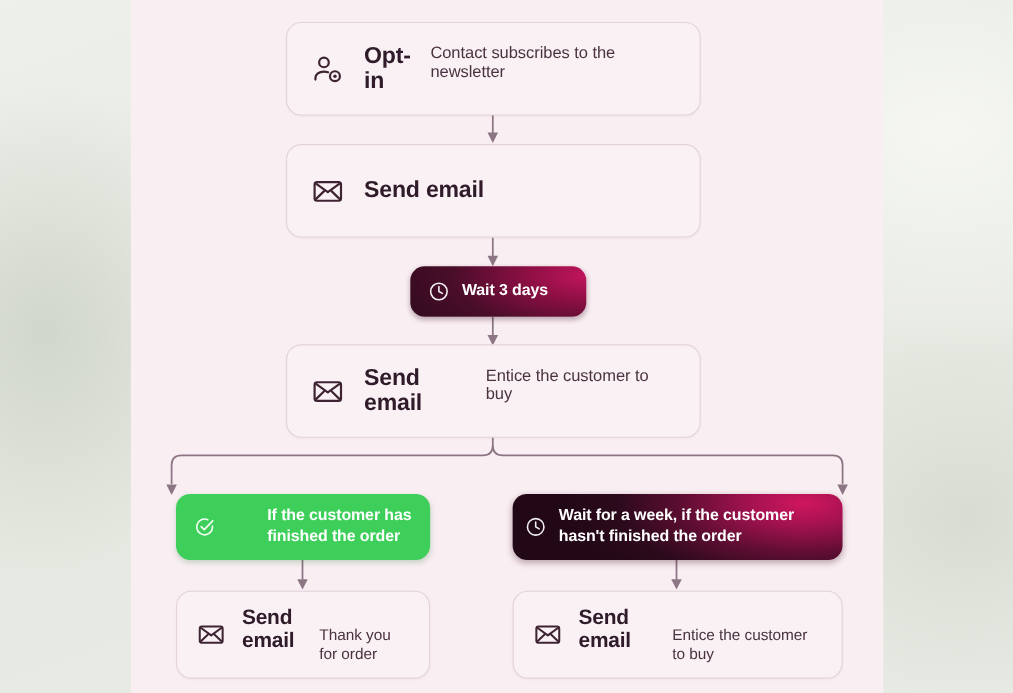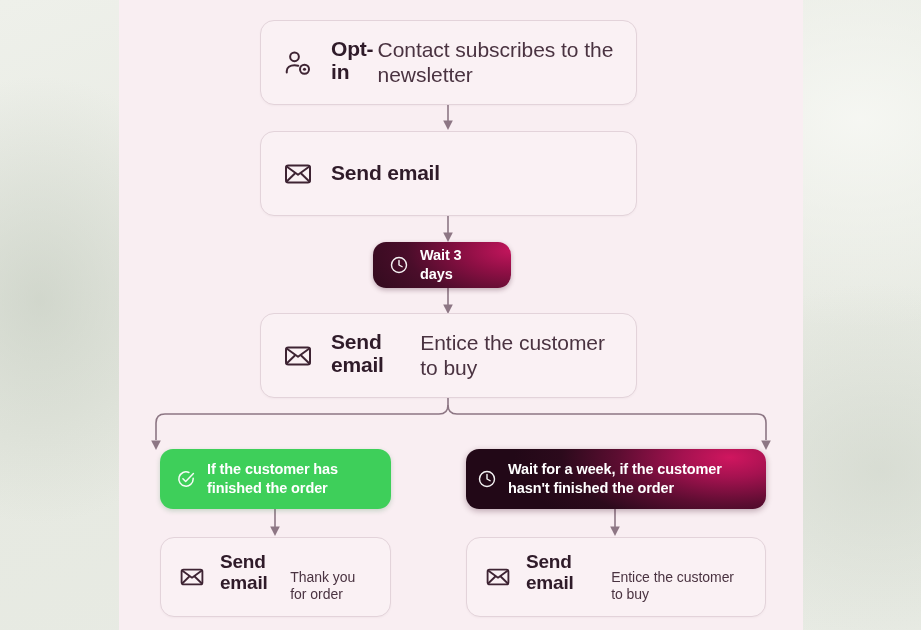--- a/index.html
+++ b/index.html
@@ -41,21 +41,21 @@
     padding:0 22px;
     box-shadow:0 1px 2px rgba(90,60,75,.045);
   }
   .card .ico{flex:0 0 auto;width:30px;height:30px;margin-right:18px;color:#3e2433;}
   .card .ico svg{display:block;width:30px;height:30px;}
   .card .txt{display:flex;gap:4px;min-width:0;}
   .card .ttl{
     font-size:21px;font-weight:700;color:#2f1b29;letter-spacing:-.2px;line-height:1.08;
   }
   .card .sub{
-    font-size:21px;font-weight:400;color:#4a3341;line-height:1.15;letter-spacing:-.05px;
+    font-size:15px;font-weight:400;color:#4a3341;line-height:1.15;letter-spacing:-.05px;
   }
 
   .card.sm{padding:0 18px;}
   .card.sm .ico{width:26px;height:26px;margin-right:15px;}
   .card.sm .ico svg{width:26px;height:26px;}
   .card.sm .ttl{font-size:19px;}
   .card.sm .sub{font-size:14px;margin-top:17px;}
 
   
   .badge{
@@ -78,20 +78,21 @@
     box-shadow:0 2px 5px rgba(60,10,35,.30);
   }
   .badge.dark-wide{
     background:
       radial-gradient(72% 150% at 88% 14%, #d0165f 0%, #a51250 22%, #5c0d31 52%, #2c0a1c 78%, #220817 100%);
     box-shadow:0 2px 6px rgba(60,10,35,.32);
   }
   .badge.green{
     background:#3ecf5a;
     box-shadow:0 2px 5px rgba(30,120,55,.22);
+    gap:36px;
   }
 </style>
 </head>
 <body>
 
 <div id="root">
 
   <div class="backdrop"></div>
 
   <div class="panel">
@@ -151,21 +152,21 @@
           <path d="M2.9 6 L12 12.6 L21.1 6"></path>
           <path d="M2.9 18 L9.3 11.8"></path>
           <path d="M21.1 18 L14.7 11.8"></path>
         </svg>
       </span>
       <span class="txt">
         <span class="ttl">Send email</span>
       </span>
     </div>
 
-    <div class="badge dark-pill" style="left:254px;top:242px;width:138px;height:46px;">
+    <div class="badge dark-pill" style="left:254px;top:242px;width:160px;height:46px;">
       <span class="bico">
         <svg viewBox="0 0 24 24" fill="none" stroke="currentColor" stroke-width="1.7" stroke-linecap="round" stroke-linejoin="round">
           <circle cx="12" cy="12" r="9"></circle>
           <path d="M12 6.6 V12 L15.8 14.1"></path>
         </svg>
       </span>
       <span class="blabel">Wait 3 days</span>
     </div>
 
     <div class="card" style="left:141px;top:313px;width:377px;height:85px;">

